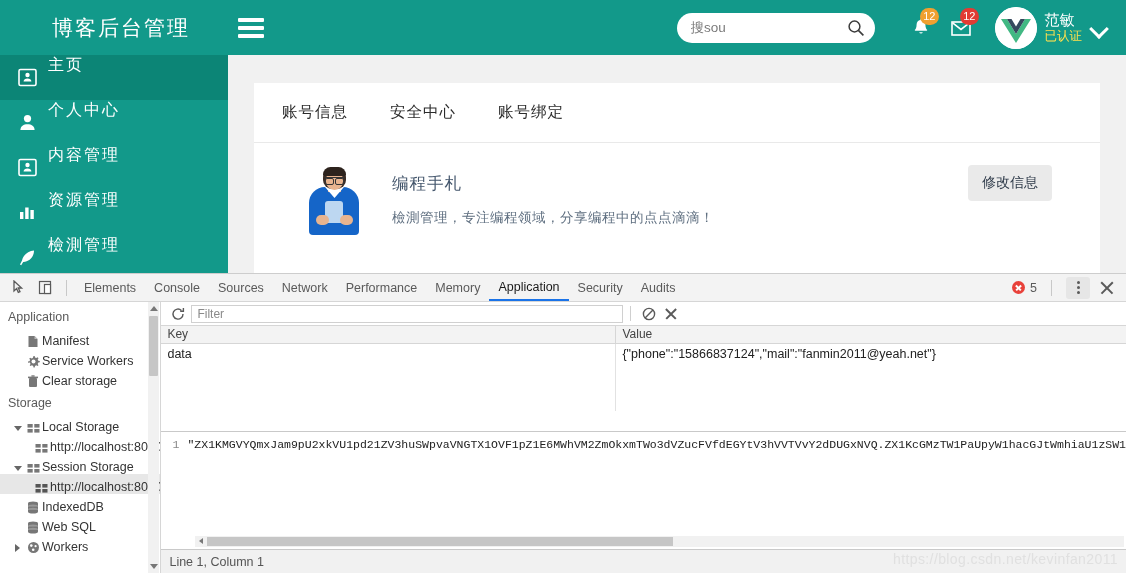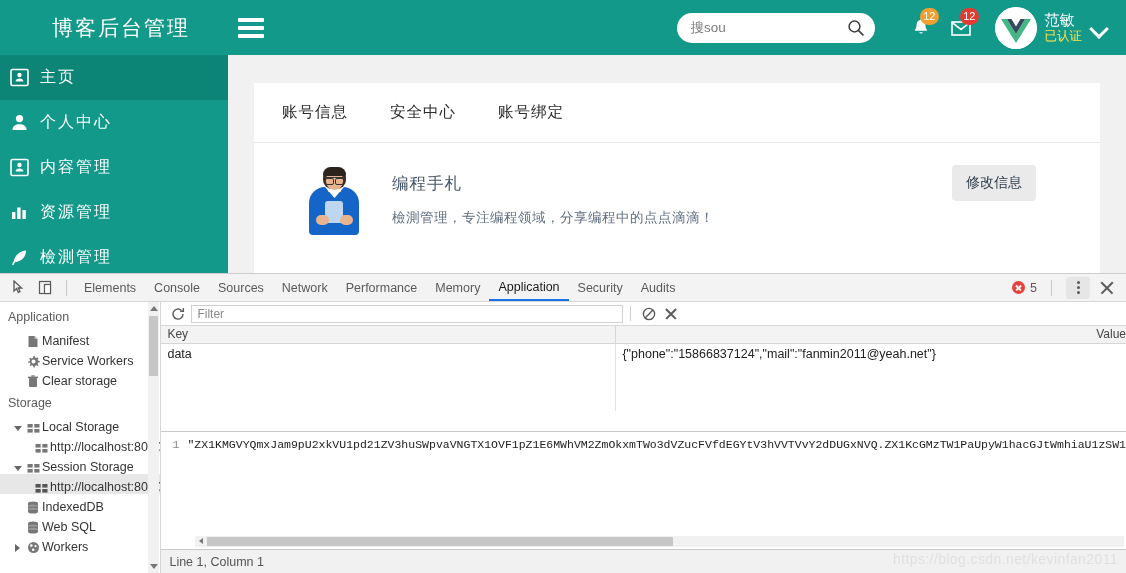--- a/index.html
+++ b/index.html
@@ -70,21 +70,21 @@
     width: 11px; height: 11px; border-right: 3px solid #fff; border-bottom: 3px solid #fff;
     transform: rotate(45deg);
   }
 
   
   .sidebar {
     position: absolute; left: 0; top: 55px; width: 228px; height: 218px;
     background: #12998a;
   }
   .side-item {
-    height: 45px; display: flex; align-items: center; padding-left: 6px;
+    height: 45px; display: flex; padding-left: 14px;
     color: #ffffff; font-size: 16px; letter-spacing: 2px; cursor: pointer;
   }
   .side-item.active { background: #0c8576; }
   .side-ico { width: 26px; margin-right: 8px; display: flex; align-items: center; justify-content: center; }
 
   
   .content { position: absolute; left: 228px; top: 55px; width: 898px; height: 218px; background: #f1f1f1; padding: 28px 26px 0 26px; }
   .card { background: #ffffff; width: 100%; height: 190px; }
   .tabs { display: flex; align-items: center; height: 60px; padding-left: 28px; border-bottom: 1px solid #e9e9e9; }
   .tab { font-size: 15.5px; color: #2b2b2b; margin-right: 42px; cursor: pointer; letter-spacing: 1px; }
@@ -101,21 +101,21 @@
   .p-body { position:absolute; left:5px; top:22px; width:50px; height:48px; background:#1565c8; border-radius:16px 16px 4px 4px; }
   .p-neck { position:absolute; left:24px; top:20px; width:13px; height:7px; background:#e8b48f; }
   .p-collar { position:absolute; left:21px; top:22px; width:19px; height:11px; background:#ffffff; clip-path: polygon(0 0, 100% 0, 50% 100%); }
   .p-trophy { position:absolute; left:21px; top:36px; width:18px; height:22px; background:#cfe3f5; border-radius:3px; opacity:.9; }
   .p-hand1 { position:absolute; left:12px; top:50px; width:13px; height:10px; background:#e8b48f; border-radius:5px; }
   .p-hand2 { position:absolute; left:36px; top:50px; width:13px; height:10px; background:#e8b48f; border-radius:5px; }
   .p-info { margin-left: 28px; padding-top: 8px; }
   .p-name { font-size: 16.5px; color: #44566c; margin-bottom: 14px; letter-spacing: 1px; }
   .p-desc { font-size: 13.5px; color: #5f6f80; letter-spacing: 0.5px; }
   .edit-btn {
-    position: absolute; right: 64px; top: 22px;
+    position: absolute; right: 48px; top: 22px;
     background: #eaeaea; color: #2f3b4a; border: 0; border-radius: 4px;
     padding: 9px 14px; font-size: 14px; cursor: pointer;
     font-family: "Liberation Sans", sans-serif;
   }
 
   
   .devtools {
     position: absolute; left: 0; top: 273px; width: 1126px; height: 300px;
     background: #ffffff; border-top: 1px solid #cdcdcd;
     font-family: "Liberation Sans", sans-serif;
@@ -194,21 +194,21 @@
   .filter-input::placeholder { color: #8a8a8a; }
   .fbar-sep { width: 1px; height: 15px; background: #cfcfcf; margin: 0 7px; }
   .ban-ico { width: 22px; height: 20px; display:flex; align-items:center; justify-content:center; cursor:pointer; }
   .clear-x { width: 22px; height: 20px; position: relative; cursor: pointer; }
   .clear-x:before, .clear-x:after { content:""; position:absolute; left:4px; top:9px; width:14px; height:1.5px; background:#5a5a5a; }
   .clear-x:before { transform: rotate(45deg); } .clear-x:after { transform: rotate(-45deg); }
 
   .kv-table { height: 106px; border-bottom: 1px solid #c9c9c9; position: relative; }
   .kv-head { display: flex; height: 18px; background: #f3f3f3; border-bottom: 1px solid #d6d6d6; font-size: 12px; color: #444; }
   .kv-col-key { width: 455px; padding-left: 6px; line-height: 17px; border-right: 1px solid #d6d6d6; }
-  .kv-col-val { flex: 1; padding-left: 6px; line-height: 17px; text-align: right; }
+  .kv-col-val { flex: 1; padding-left: 6px; line-height: 17px; }
   .kv-row { display: flex; height: 20px; font-size: 12.5px; color: #222; }
   .kv-row.sel { background: #d4d4d4; }
   .kv-cell-key { width: 455px; padding-left: 6px; line-height: 20px; border-right: 1px solid #e2e2e2; overflow:hidden; white-space: nowrap; }
   .kv-cell-val { flex: 1; padding-left: 6px; line-height: 20px; overflow: hidden; white-space: nowrap; text-overflow: ellipsis; padding-right: 6px; }
   .kv-filler { display:flex; height: 47px; }
   .kv-filler .l { width: 455px; border-right: 1px solid #e2e2e2; }
   .kv-filler .r { flex: 1; }
 
   .preview {
     flex: 1; background: #fff; position: relative; overflow: hidden;

